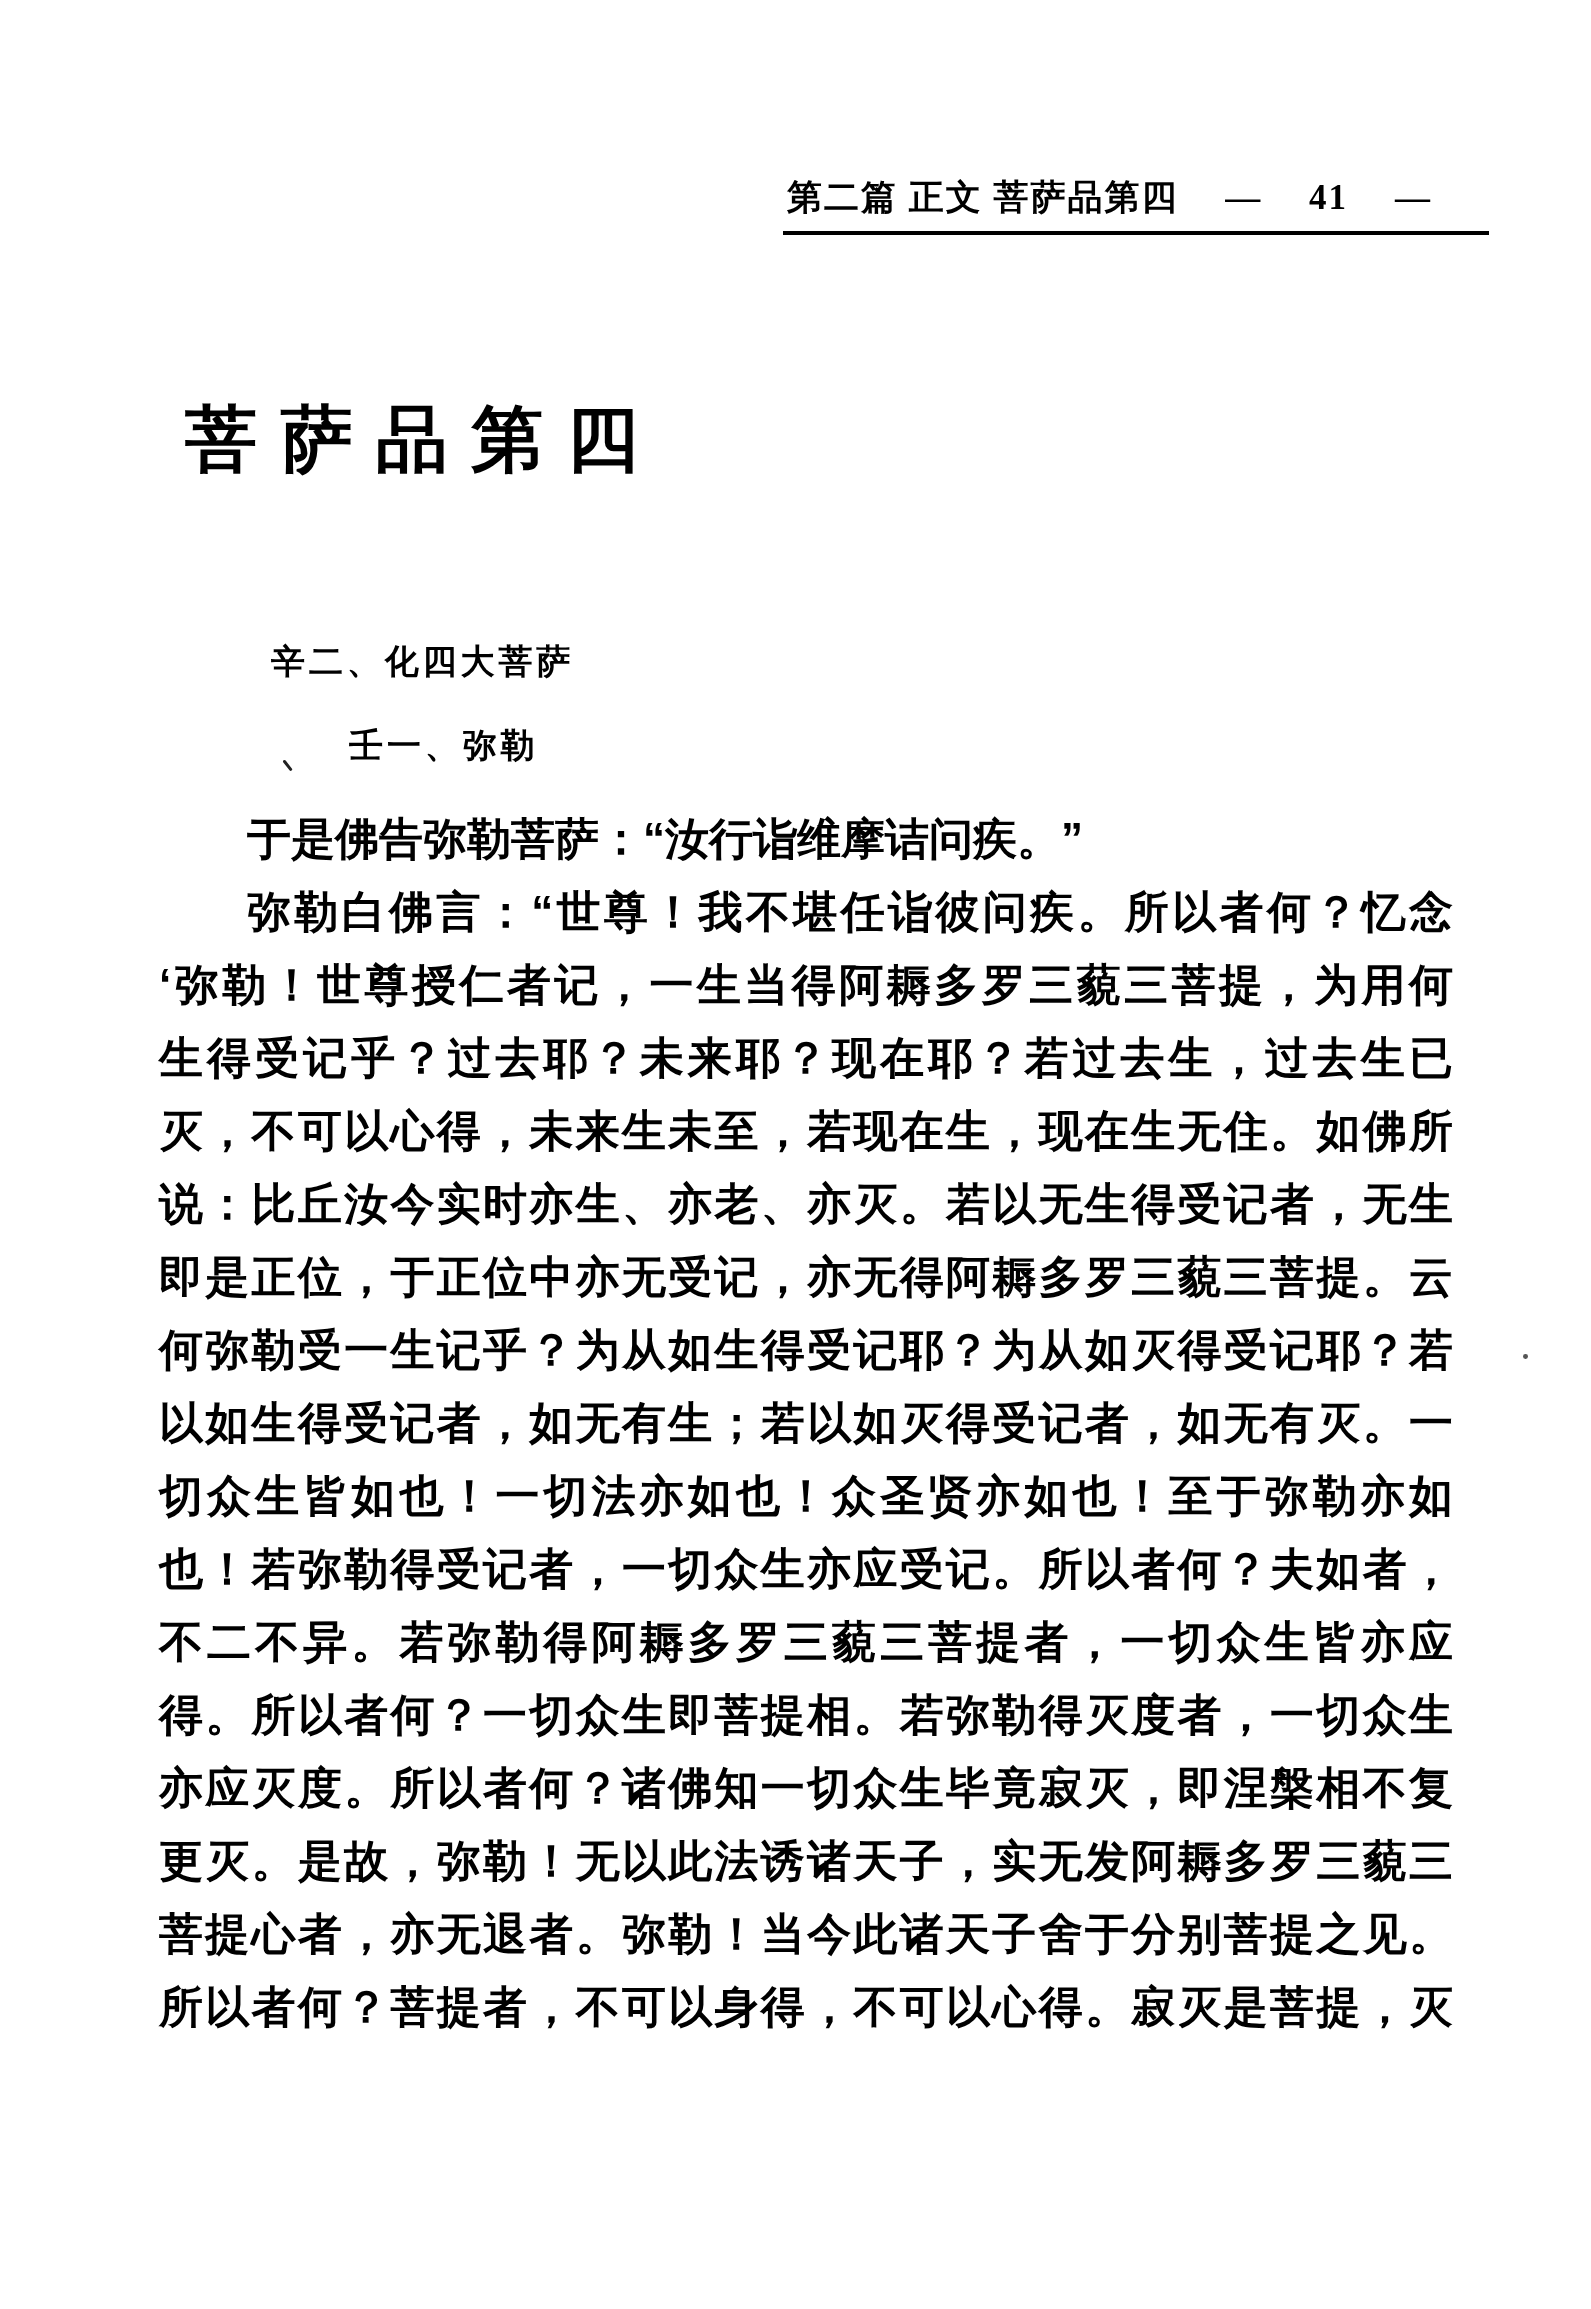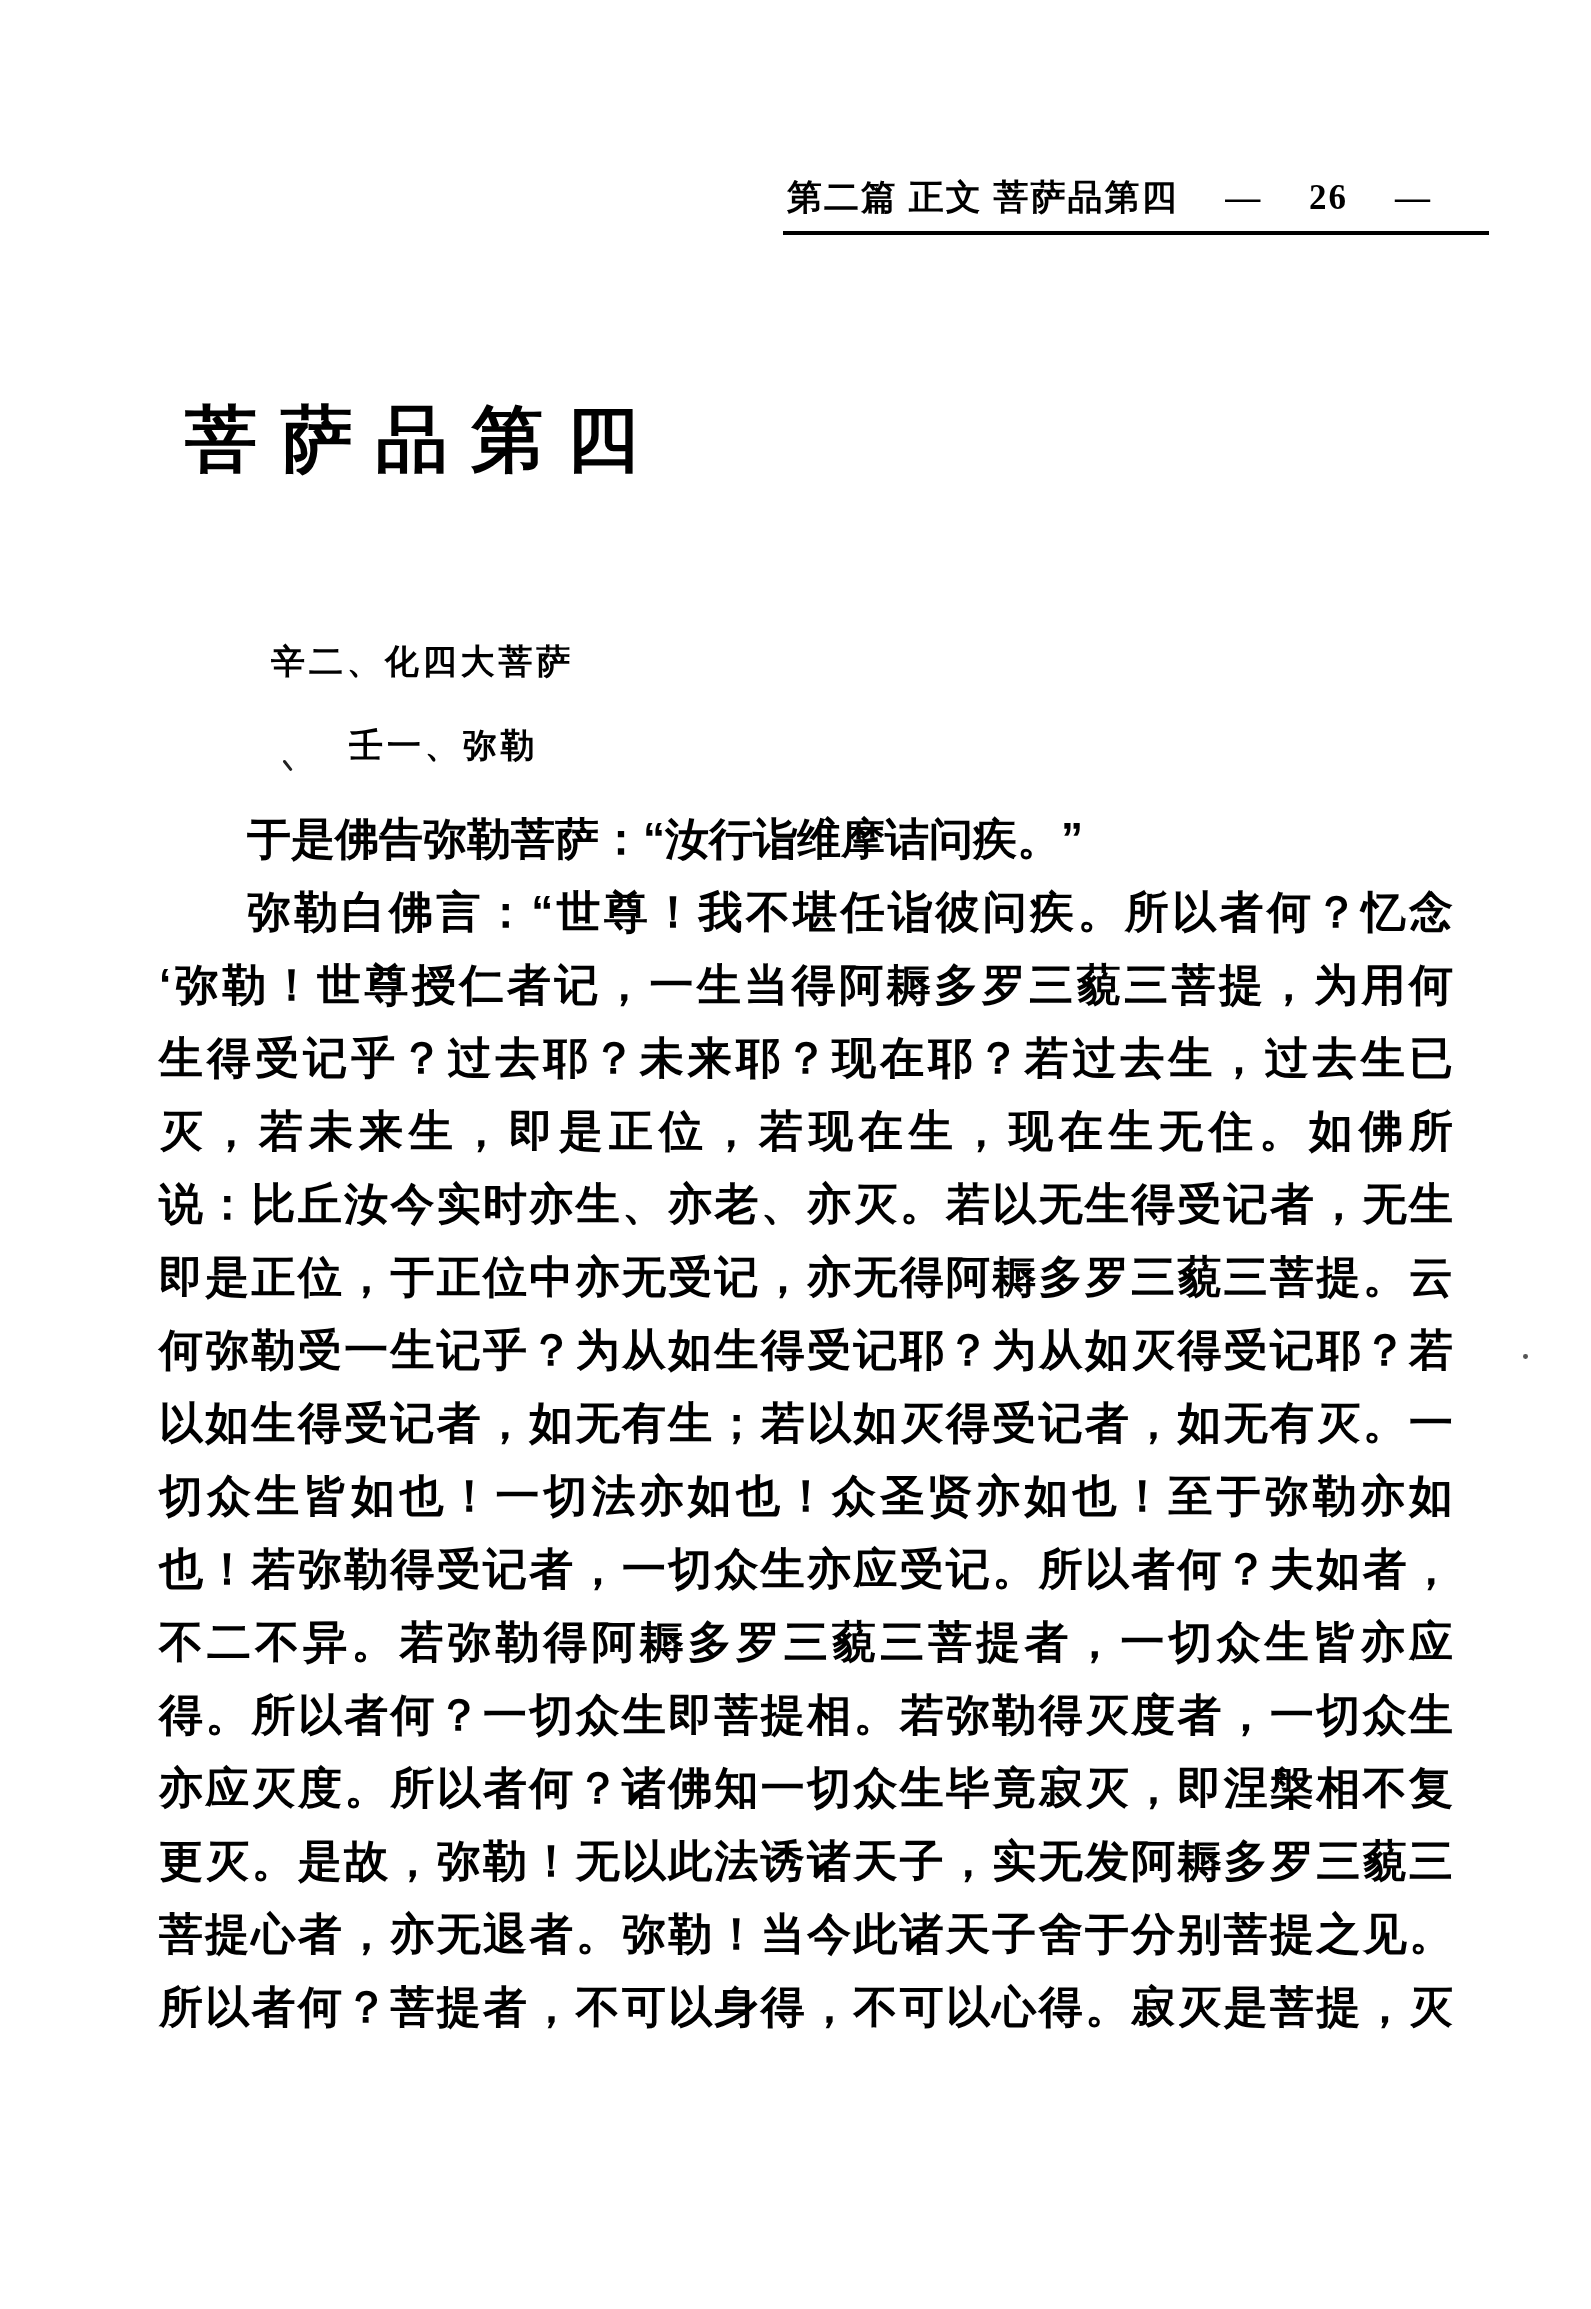--- a/index.html
+++ b/index.html
@@ -92,36 +92,36 @@
   }
 </style>
 </head>
 <body>
 
 <div class="page">
 
   <div class="running-header">
     <span>第二篇 正文 菩萨品第四</span>
     <span>—</span>
-    <span>26</span>
+    <span>41</span>
     <span>—</span>
   </div>
 
   <div class="chapter-title">菩萨品第四</div>
 
   <div class="heading heading-1">辛二、化四大菩萨</div>
   <div class="speck"></div>
   <div class="heading heading-2">壬一、弥勒</div>
 
   <div class="body-text">
       <div class="line indent nojust">于是佛告弥勒菩萨：“汝行诣维摩诘问疾。”</div>
       <div class="line indent">弥勒白佛言：“世尊！我不堪任诣彼问疾。所以者何？忆念</div>
       <div class="line">‘弥勒！世尊授仁者记，一生当得阿耨多罗三藐三菩提，为用何</div>
       <div class="line">生得受记乎？过去耶？未来耶？现在耶？若过去生，过去生已</div>
-      <div class="line">灭，若未来生，即是正位，若现在生，现在生无住。如佛所</div>
+      <div class="line">灭，不可以心得，未来生未至，若现在生，现在生无住。如佛所</div>
       <div class="line">说：比丘汝今实时亦生、亦老、亦灭。若以无生得受记者，无生</div>
       <div class="line">即是正位，于正位中亦无受记，亦无得阿耨多罗三藐三菩提。云</div>
       <div class="line">何弥勒受一生记乎？为从如生得受记耶？为从如灭得受记耶？若</div>
       <div class="line">以如生得受记者，如无有生；若以如灭得受记者，如无有灭。一</div>
       <div class="line">切众生皆如也！一切法亦如也！众圣贤亦如也！至于弥勒亦如</div>
       <div class="line">也！若弥勒得受记者，一切众生亦应受记。所以者何？夫如者，</div>
       <div class="line">不二不异。若弥勒得阿耨多罗三藐三菩提者，一切众生皆亦应</div>
       <div class="line">得。所以者何？一切众生即菩提相。若弥勒得灭度者，一切众生</div>
       <div class="line">亦应灭度。所以者何？诸佛知一切众生毕竟寂灭，即涅槃相不复</div>
       <div class="line">更灭。是故，弥勒！无以此法诱诸天子，实无发阿耨多罗三藐三</div>

